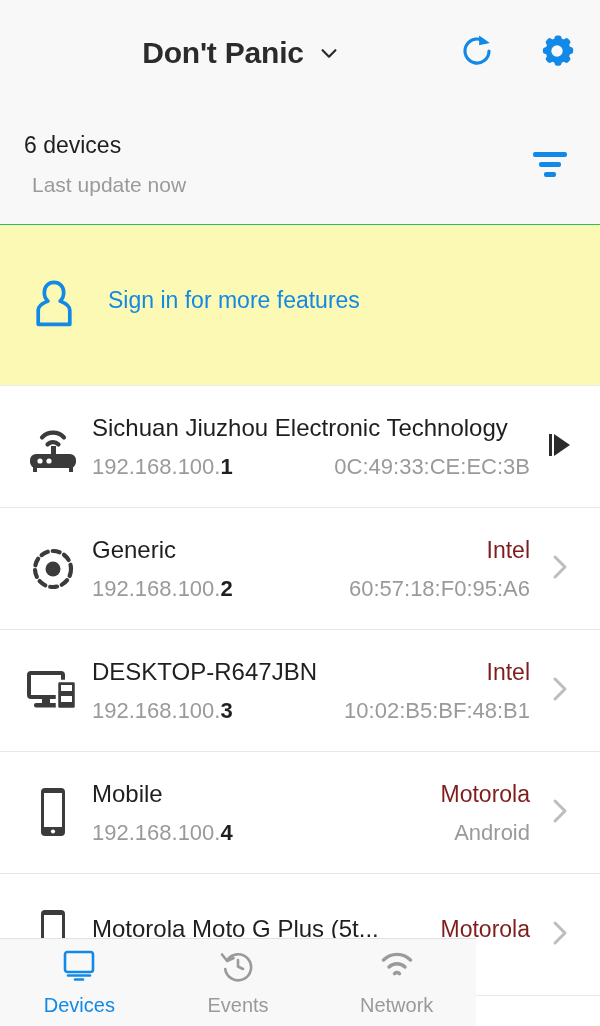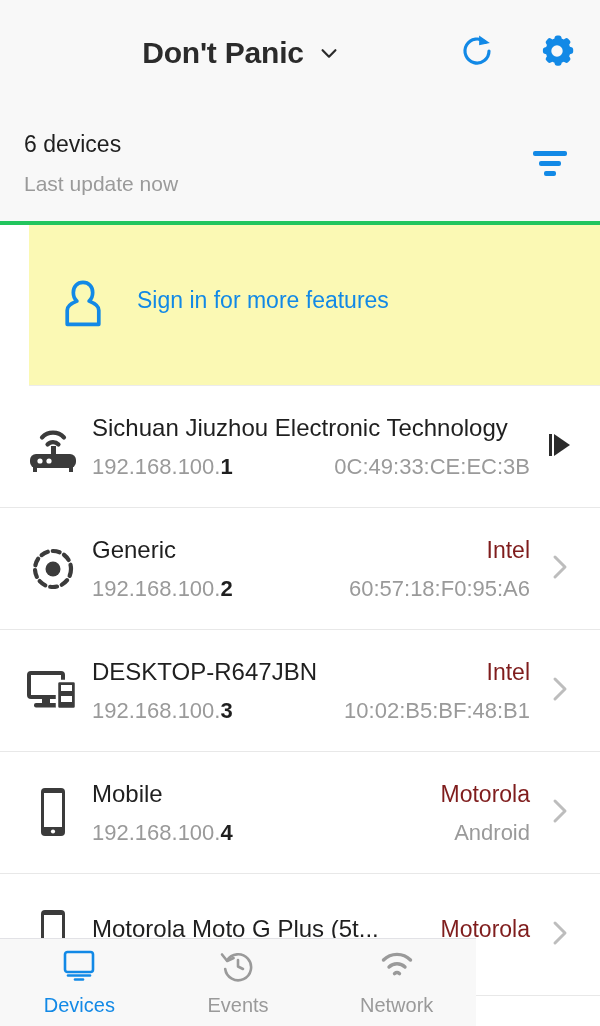--- a/index.html
+++ b/index.html
@@ -62,35 +62,36 @@
     display: flex;
     align-items: center;
     justify-content: center;
     cursor: pointer;
   }
 
   
   .summary {
     height: 120px;
     background: #f8f8f8;
-    border-bottom: 4px solid #22c55e;
+    border-bottom: 1px solid #22c55e;
     box-sizing: border-box;
     padding: 0 24px;
     display: flex;
     align-items: center;
   }
   .summary-texts { flex: 1; }
   .summary-count {
     font-size: 23px;
     color: #1f1f1f;
     margin-bottom: 14px;
   }
   .summary-sub {
     font-size: 21px;
     color: #9a9a9a;
+    margin-left: 8px;
   }
   .filter-btn {
     width: 44px;
     height: 44px;
     display: flex;
     flex-direction: column;
     align-items: center;
     justify-content: center;
     gap: 5px;
     cursor: pointer;
@@ -108,21 +109,20 @@
   
   .banner {
     background: #fbf9b4;
     height: 161px;
     box-sizing: border-box;
     display: flex;
     align-items: center;
     padding: 0 24px 0 20px;
     border-bottom: 1px solid #ececec;
     cursor: pointer;
-    margin-left: 29px;
   }
   .banner-icon {
     width: 68px;
     min-width: 68px;
     display: flex;
     justify-content: center;
     align-items: center;
   }
   .banner-text { padding-left: 20px; }
   .banner-title {

